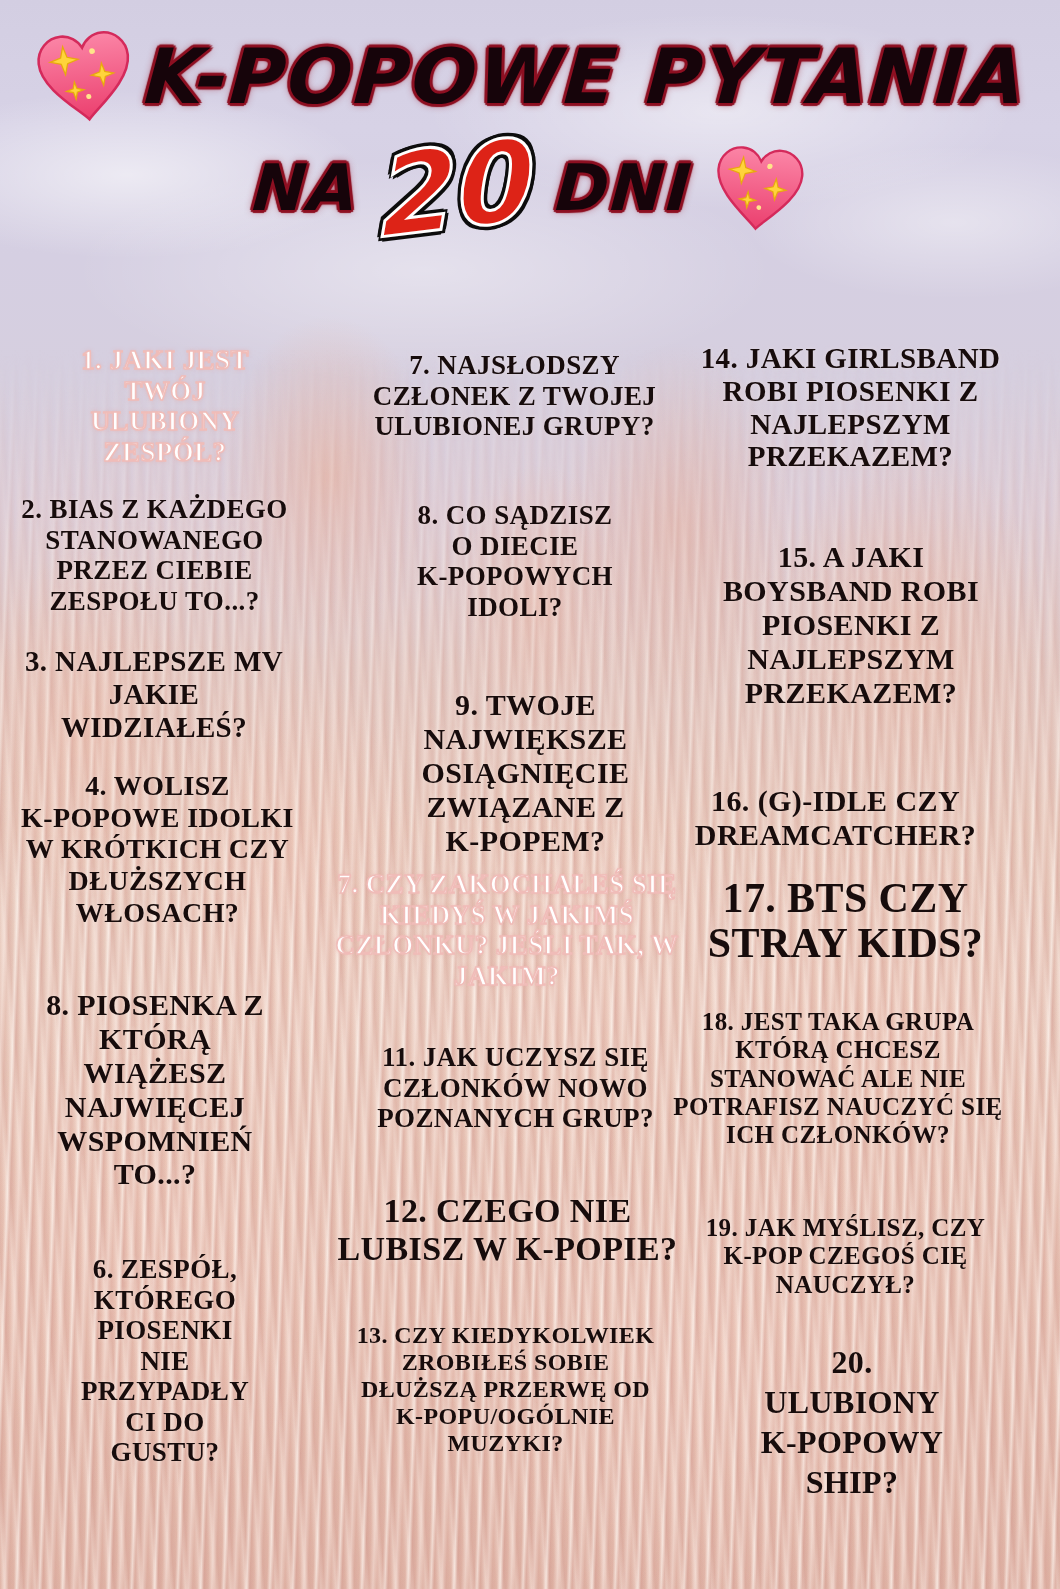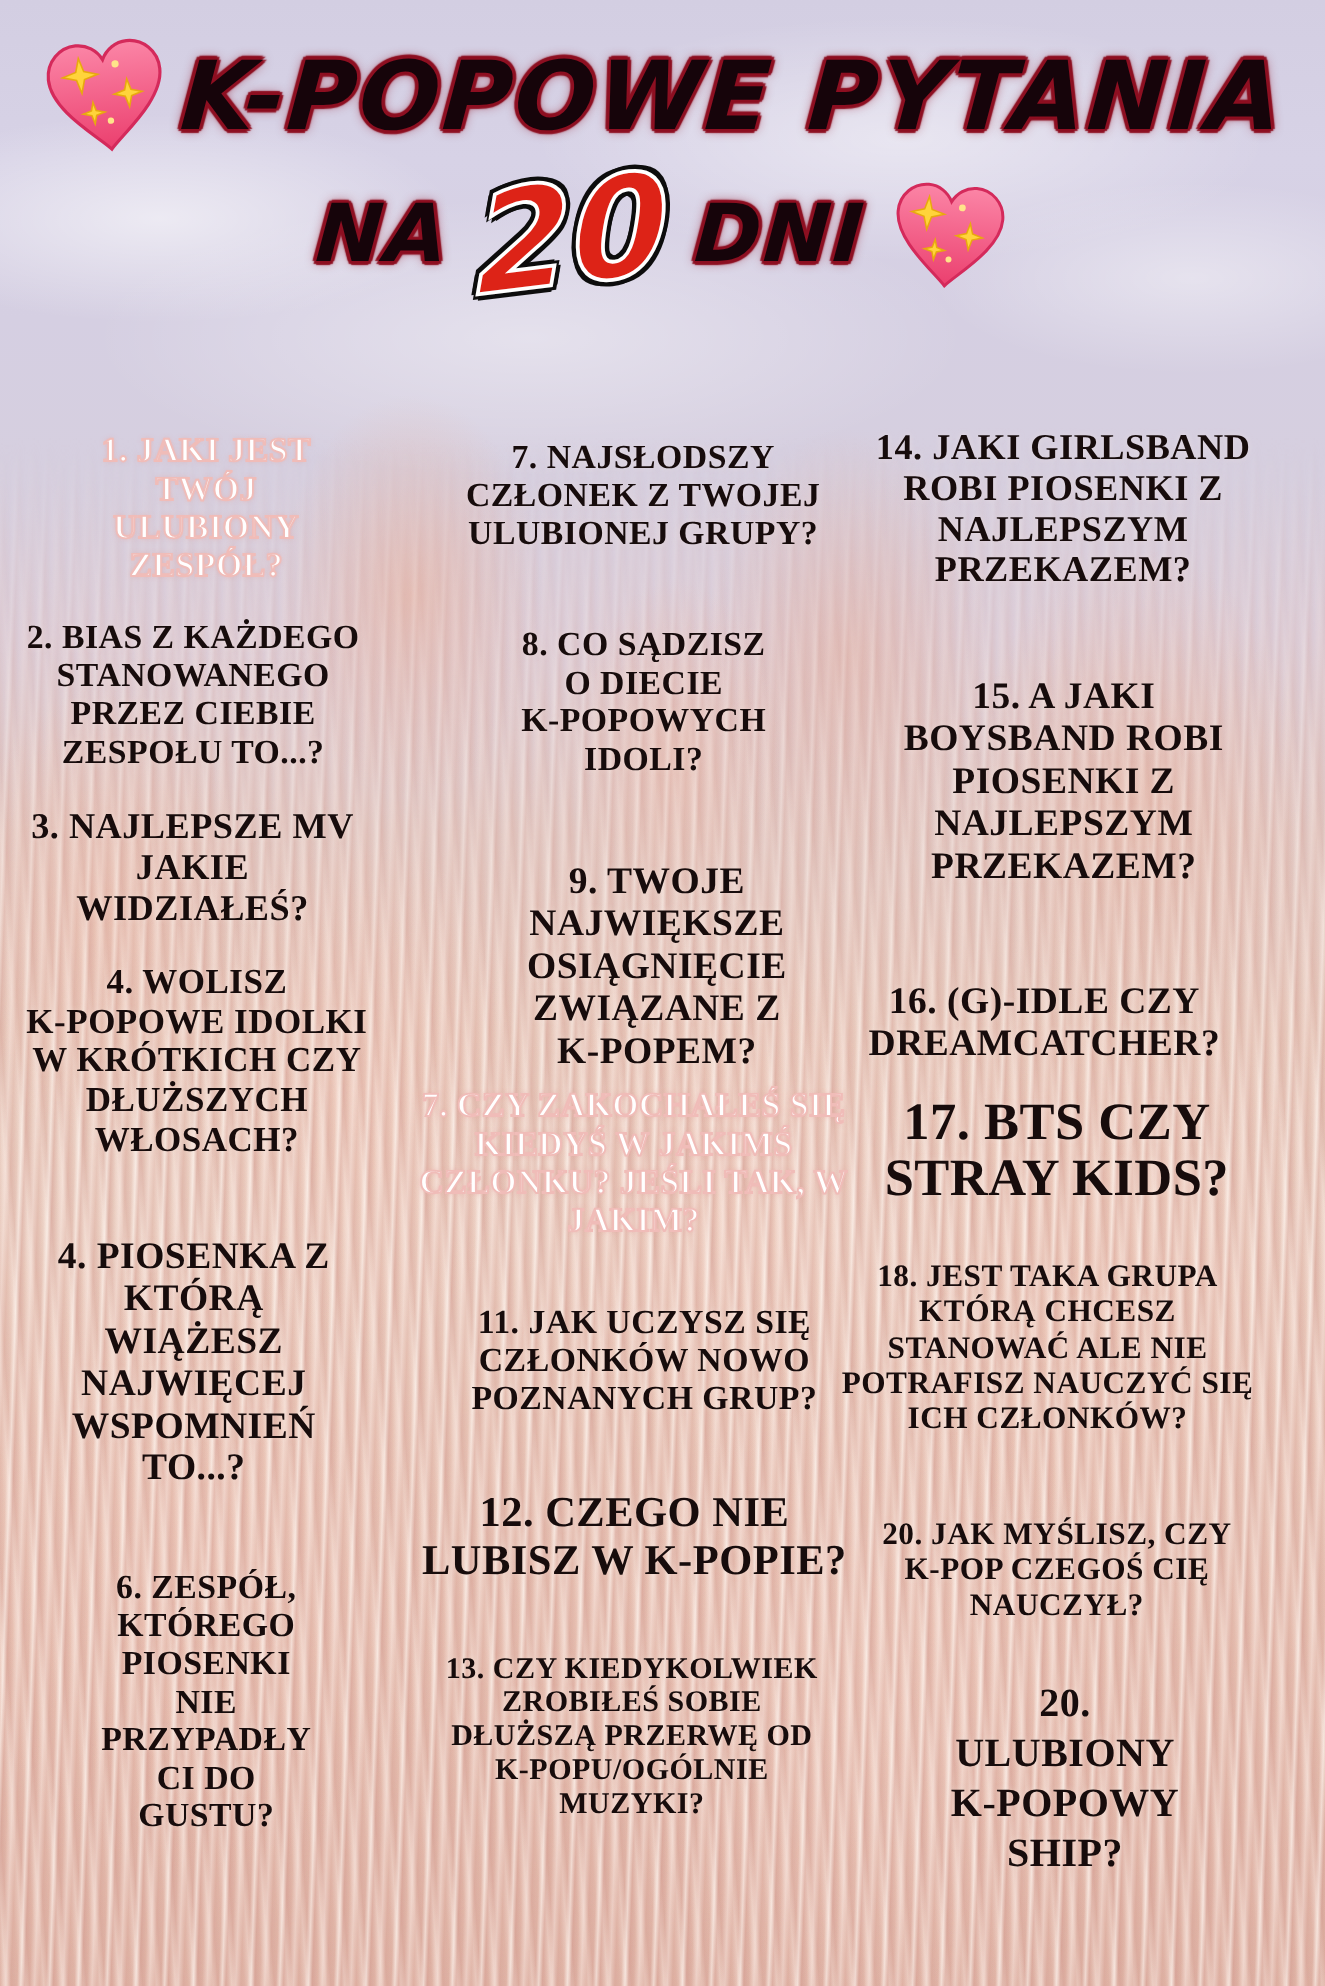--- a/index.html
+++ b/index.html
@@ -153,21 +153,21 @@
 PRZEZ CIEBIE
 ZESPOŁU TO...?</div>
     <div class="q q3">3. NAJLEPSZE MV
 JAKIE
 WIDZIAŁEŚ?</div>
     <div class="q q4">4. WOLISZ
 K-POPOWE IDOLKI
 W KRÓTKICH CZY
 DŁUŻSZYCH
 WŁOSACH?</div>
-    <div class="q q5">4. PIOSENKA Z
+    <div class="q q5">8. PIOSENKA Z
 KTÓRĄ
 WIĄŻESZ
 NAJWIĘCEJ
 WSPOMNIEŃ
 TO...?</div>
     <div class="q q6">6. ZESPÓŁ,
 KTÓREGO
 PIOSENKI
 NIE
 PRZYPADŁY
@@ -210,21 +210,21 @@
 PRZEKAZEM?</div>
     <div class="q q16">16. (G)-IDLE CZY
 DREAMCATCHER?</div>
     <div class="q q17">17. BTS CZY
 STRAY KIDS?</div>
     <div class="q q18">18. JEST TAKA GRUPA
 KTÓRĄ CHCESZ
 STANOWAĆ ALE NIE
 POTRAFISZ NAUCZYĆ SIĘ
 ICH CZŁONKÓW?</div>
-    <div class="q q19">20. JAK MYŚLISZ, CZY
+    <div class="q q19">19. JAK MYŚLISZ, CZY
 K-POP CZEGOŚ CIĘ
 NAUCZYŁ?</div>
     <div class="q q20">20.
 ULUBIONY
 K-POPOWY
 SHIP?</div>
   </main>
 </div>
 
 </body></html>

